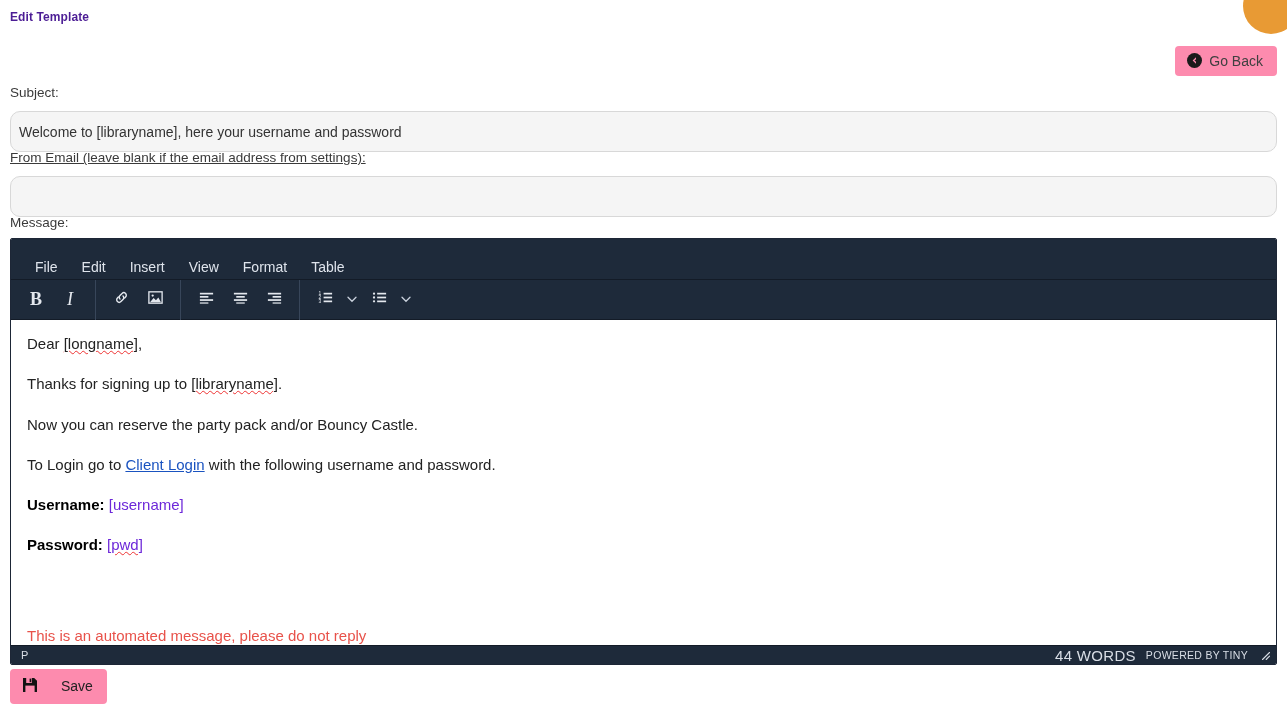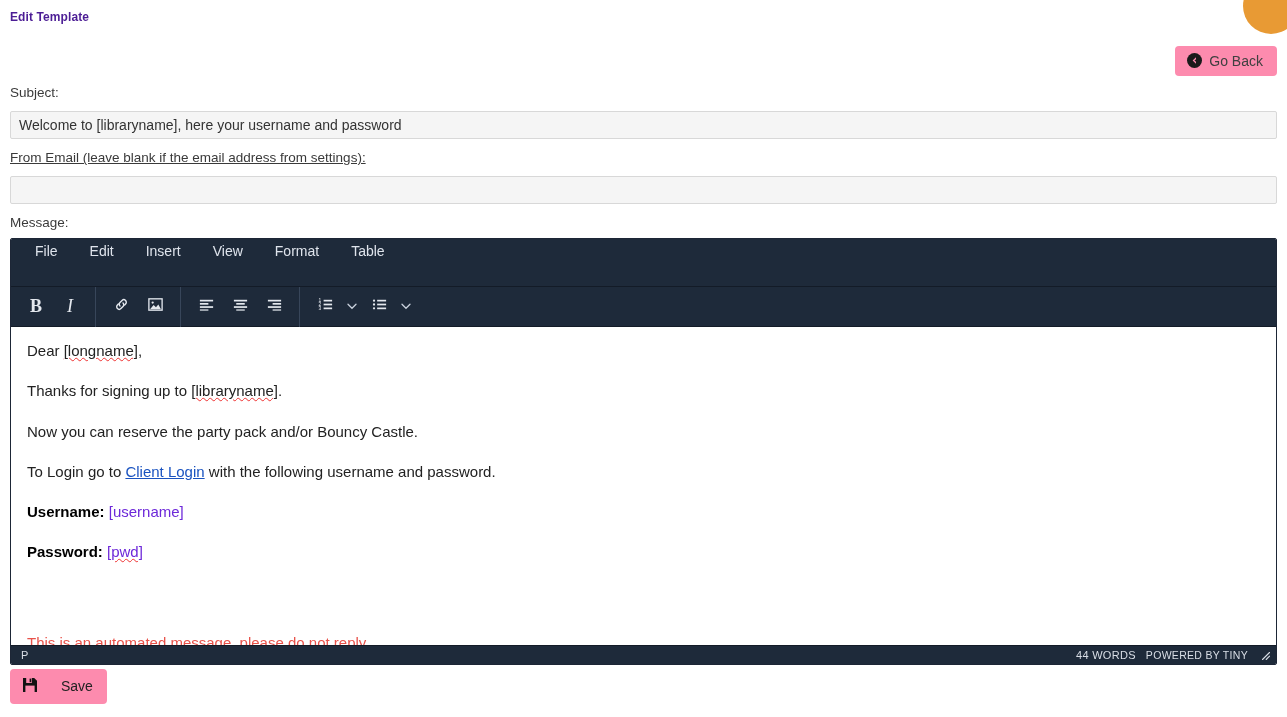--- a/index.html
+++ b/index.html
@@ -66,24 +66,24 @@
   }
   #lbl-subject { top: 85px; }
   #lbl-from    { top: 150px; text-decoration: underline; }
   #lbl-message { top: 215px; }
 
   
   .txt-input {
     position: absolute;
     left: 10px;
     width: 1267px;
-    height: 28px;
+    height: 41px;
     background: #f5f5f5;
     border: 1px solid #d8d8d8;
-    border-radius: 2px;
+    border-radius: 10px;
     font-size: 14px;
     color: #333;
     padding: 0 8px;
     font-family: "Liberation Sans", sans-serif;
   }
   #inp-subject { top: 111px; }
   #inp-from    { top: 176px; }
 
   
   .editor {
@@ -91,26 +91,26 @@
     left: 10px; top: 238px;
     width: 1267px; height: 427px;
     border: 1px solid #1d2636;
     border-radius: 2px;
     overflow: hidden;
     display: flex;
     flex-direction: column;
     background: #fff;
   }
   .mce-menubar {
-    height: 48px;
+    height: 41px;
     background: #1e2a3a;
     display: flex;
-    align-items: flex-start;
+    align-items: flex-end;
     padding-left: 12px;
-    gap: 8px;
+    gap: 0px;
     border-bottom: 1px solid #131b27;
     flex: 0 0 auto;
   }
   .mce-menu-item {
     color: #dfe4ec;
     font-size: 14px;
     padding: 4px 12px;
     cursor: pointer;
     border-radius: 3px;
   }
@@ -187,21 +187,21 @@
     background: #1e2a3a;
     border-top: 1px solid #131b27;
     display: flex;
     align-items: center;
     justify-content: space-between;
     padding: 0 4px 0 10px;
     flex: 0 0 auto;
   }
   .status-path { color: #d9dee6; font-size: 11px; letter-spacing: .2px; }
   .status-right { display: flex; align-items: center; gap: 10px; }
-  .status-words { color: #d9dee6; font-size: 11px; letter-spacing: .3px; cursor: pointer; margin-left: 20px; }
+  .status-words { color: #d9dee6; font-size: 15px; letter-spacing: .3px; cursor: pointer; margin-left: 20px; }
   .status-brand { color: #d9dee6; font-size: 10.5px; letter-spacing: .3px; cursor: pointer; }
   .resize-grip { width: 14px; height: 14px; display: flex; align-items: center; justify-content: center; cursor: nwse-resize; }
 
   
   .save-btn {
     position: absolute;
     left: 10px; top: 669px;
     background: #fd8bae;
     border: none;
     border-radius: 4px;

